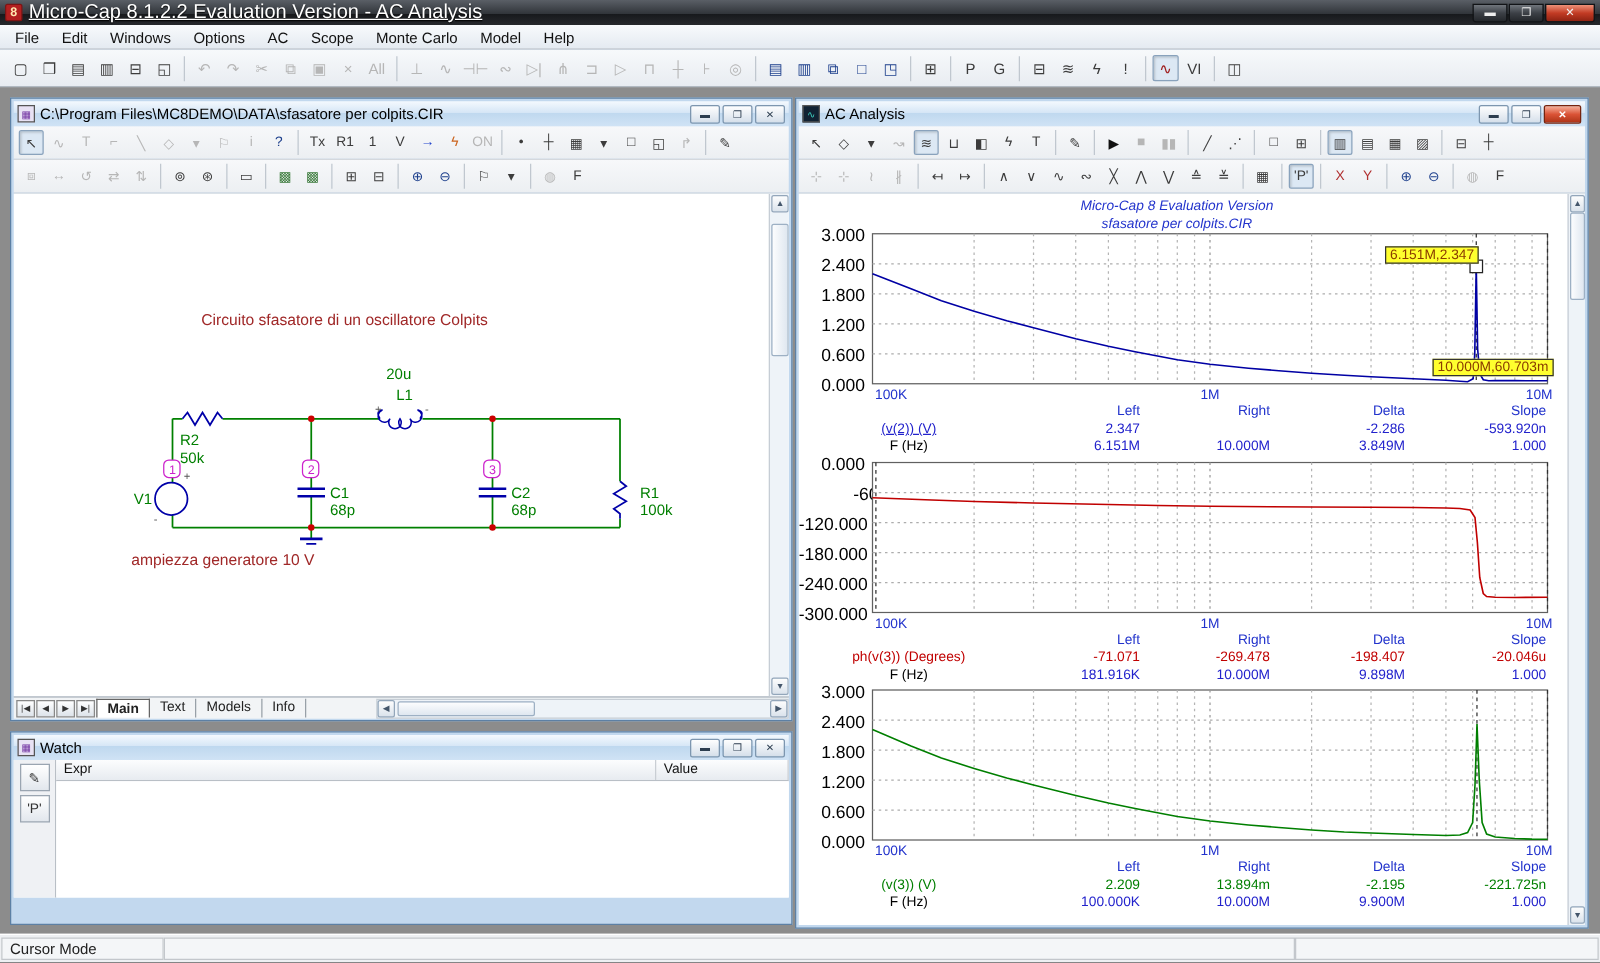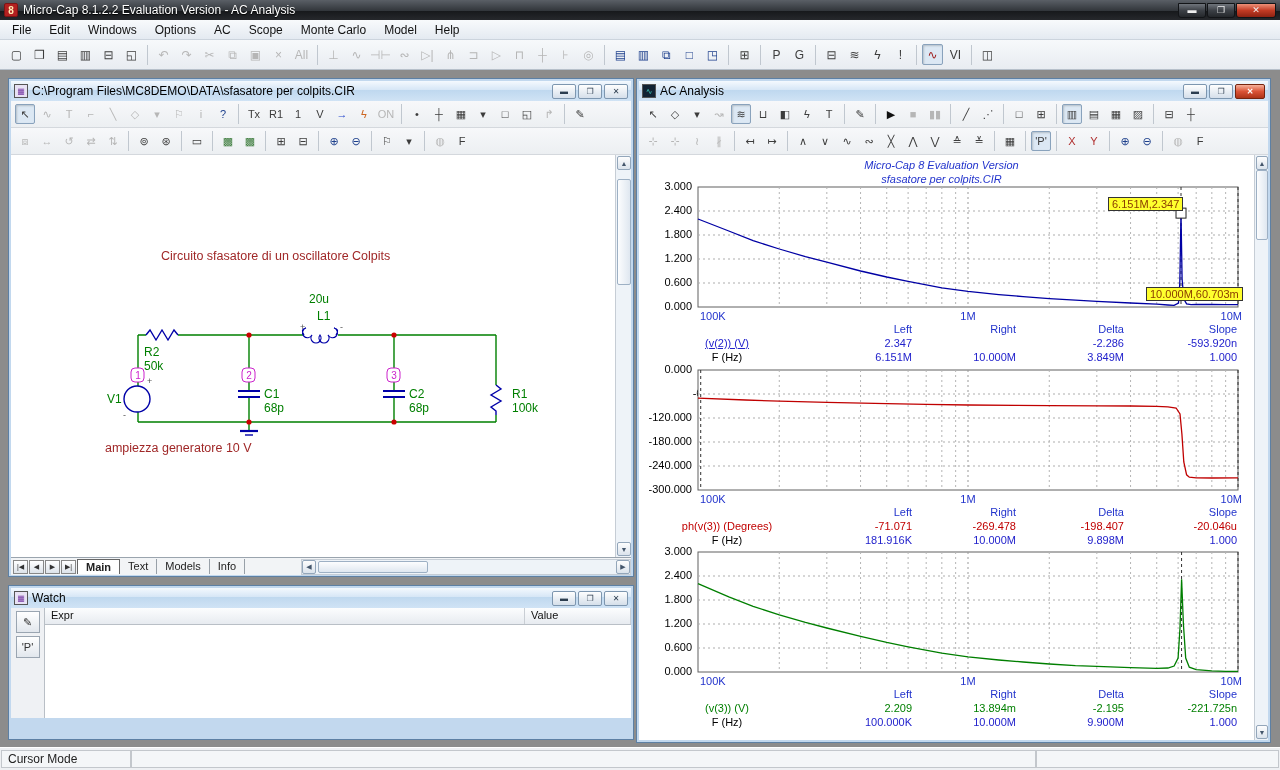--- a/index.html
+++ b/index.html
@@ -4,21 +4,21 @@
 <style>
   *{margin:0;padding:0;box-sizing:border-box;}
   html,body{background:#666;}
   .screen{position:relative;width:1280px;height:770px;overflow:hidden;background:#8c8c8c;
           font-family:"Liberation Sans",sans-serif;font-size:12px;color:#111;}
   
   .titlebar{height:20px;background:linear-gradient(#5a5f66,#31353a 55%,#17191c 56%,#26282c);
             color:#fff;display:flex;align-items:center;gap:5px;padding:0 4px;}
   .app-icon{width:14px;height:14px;background:#b32020;border:1px solid #7d1414;border-radius:2px;
             color:#ffe9b0;font-size:10px;font-weight:bold;display:flex;align-items:center;justify-content:center;}
-  .tb-title{font-size:12px;text-shadow:0 1px 1px #000;}
+  .tb-title{font-size:16px;text-shadow:0 1px 1px #000;text-decoration:underline;}
   .cap-group{margin-left:auto;display:flex;gap:1px;}
   .cap-btn{width:28px;height:15px;border:1px solid #121417;border-radius:0 0 3px 3px;
            background:linear-gradient(#70757c,#3c4046 50%,#24272b);color:#eee;font-size:9px;
            display:flex;align-items:center;justify-content:center;}
   .cap-btn.close{width:40px;background:linear-gradient(#ec9078,#c23b24 50%,#8e2212);}
   
   .menubar{height:20px;background:linear-gradient(#f8fafc,#e4eaf1);border-bottom:1px solid #ccd4dd;
            display:flex;align-items:center;padding-left:3px;}
   .menu-item{padding:2px 9px;}
   .toolbar-main{height:30px;background:linear-gradient(#f7f9fb,#e8ecf1);border-bottom:1px solid #b7c0ca;
@@ -63,21 +63,21 @@
   .watch-strip{width:34px;background:#eff1f4;border-right:1px solid #b9bfc6;padding:3px 0;display:flex;flex-direction:column;align-items:center;gap:3px;}
   .wsbtn{width:24px;height:22px;border:1px solid #9aa5b1;background:linear-gradient(#fff,#e2e7ed);
          font-size:11px;display:flex;align-items:center;justify-content:center;color:#333;}
   .watch-main{flex:1;display:flex;flex-direction:column;}
   .watch-head{display:flex;height:17px;background:linear-gradient(#fcfdfe,#e7ebf0);border-bottom:1px solid #b9bfc6;font-size:11px;}
   .wh-cell{padding:1px 6px;border-right:1px solid #c9ced4;}
   .watch-rows{flex:1;background:#fff;}
   
   .plot-content{position:relative;background:#fff;height:585px;overflow:hidden;}
   .ptitle{position:absolute;width:605px;text-align:center;color:#2233cc;font-size:11px;white-space:nowrap;font-style:italic;}
-  .ytick{position:absolute;left:0;width:53px;text-align:right;font-size:11px;color:#000;}
+  .ytick{position:absolute;left:0;width:53px;text-align:right;font-size:14px;color:#000;}
   .xtick{position:absolute;font-size:11px;color:#2233cc;}
   .thead{position:absolute;font-size:11px;color:#2233cc;text-align:right;width:92px;}
   .tlabel{position:absolute;font-size:11px;text-align:center;left:14px;width:148px;white-space:nowrap;}
   .tval{position:absolute;font-size:11px;text-align:right;width:92px;white-space:nowrap;}
   .tag{position:absolute;background:#ffff2e;border:1px solid #333;color:#8a3c00;font-size:11px;
        padding:0 3px;white-space:nowrap;z-index:3;}
   
   .statusbar{position:absolute;left:0;bottom:0;width:1280px;height:23px;background:#eef0f3;
              border-top:1px solid #fff;display:flex;align-items:stretch;padding:2px 1px;}
   .spanel{border:1px solid #c3c7cc;background:#f4f6f8;padding:1px 6px;font-size:12px;color:#222;}

